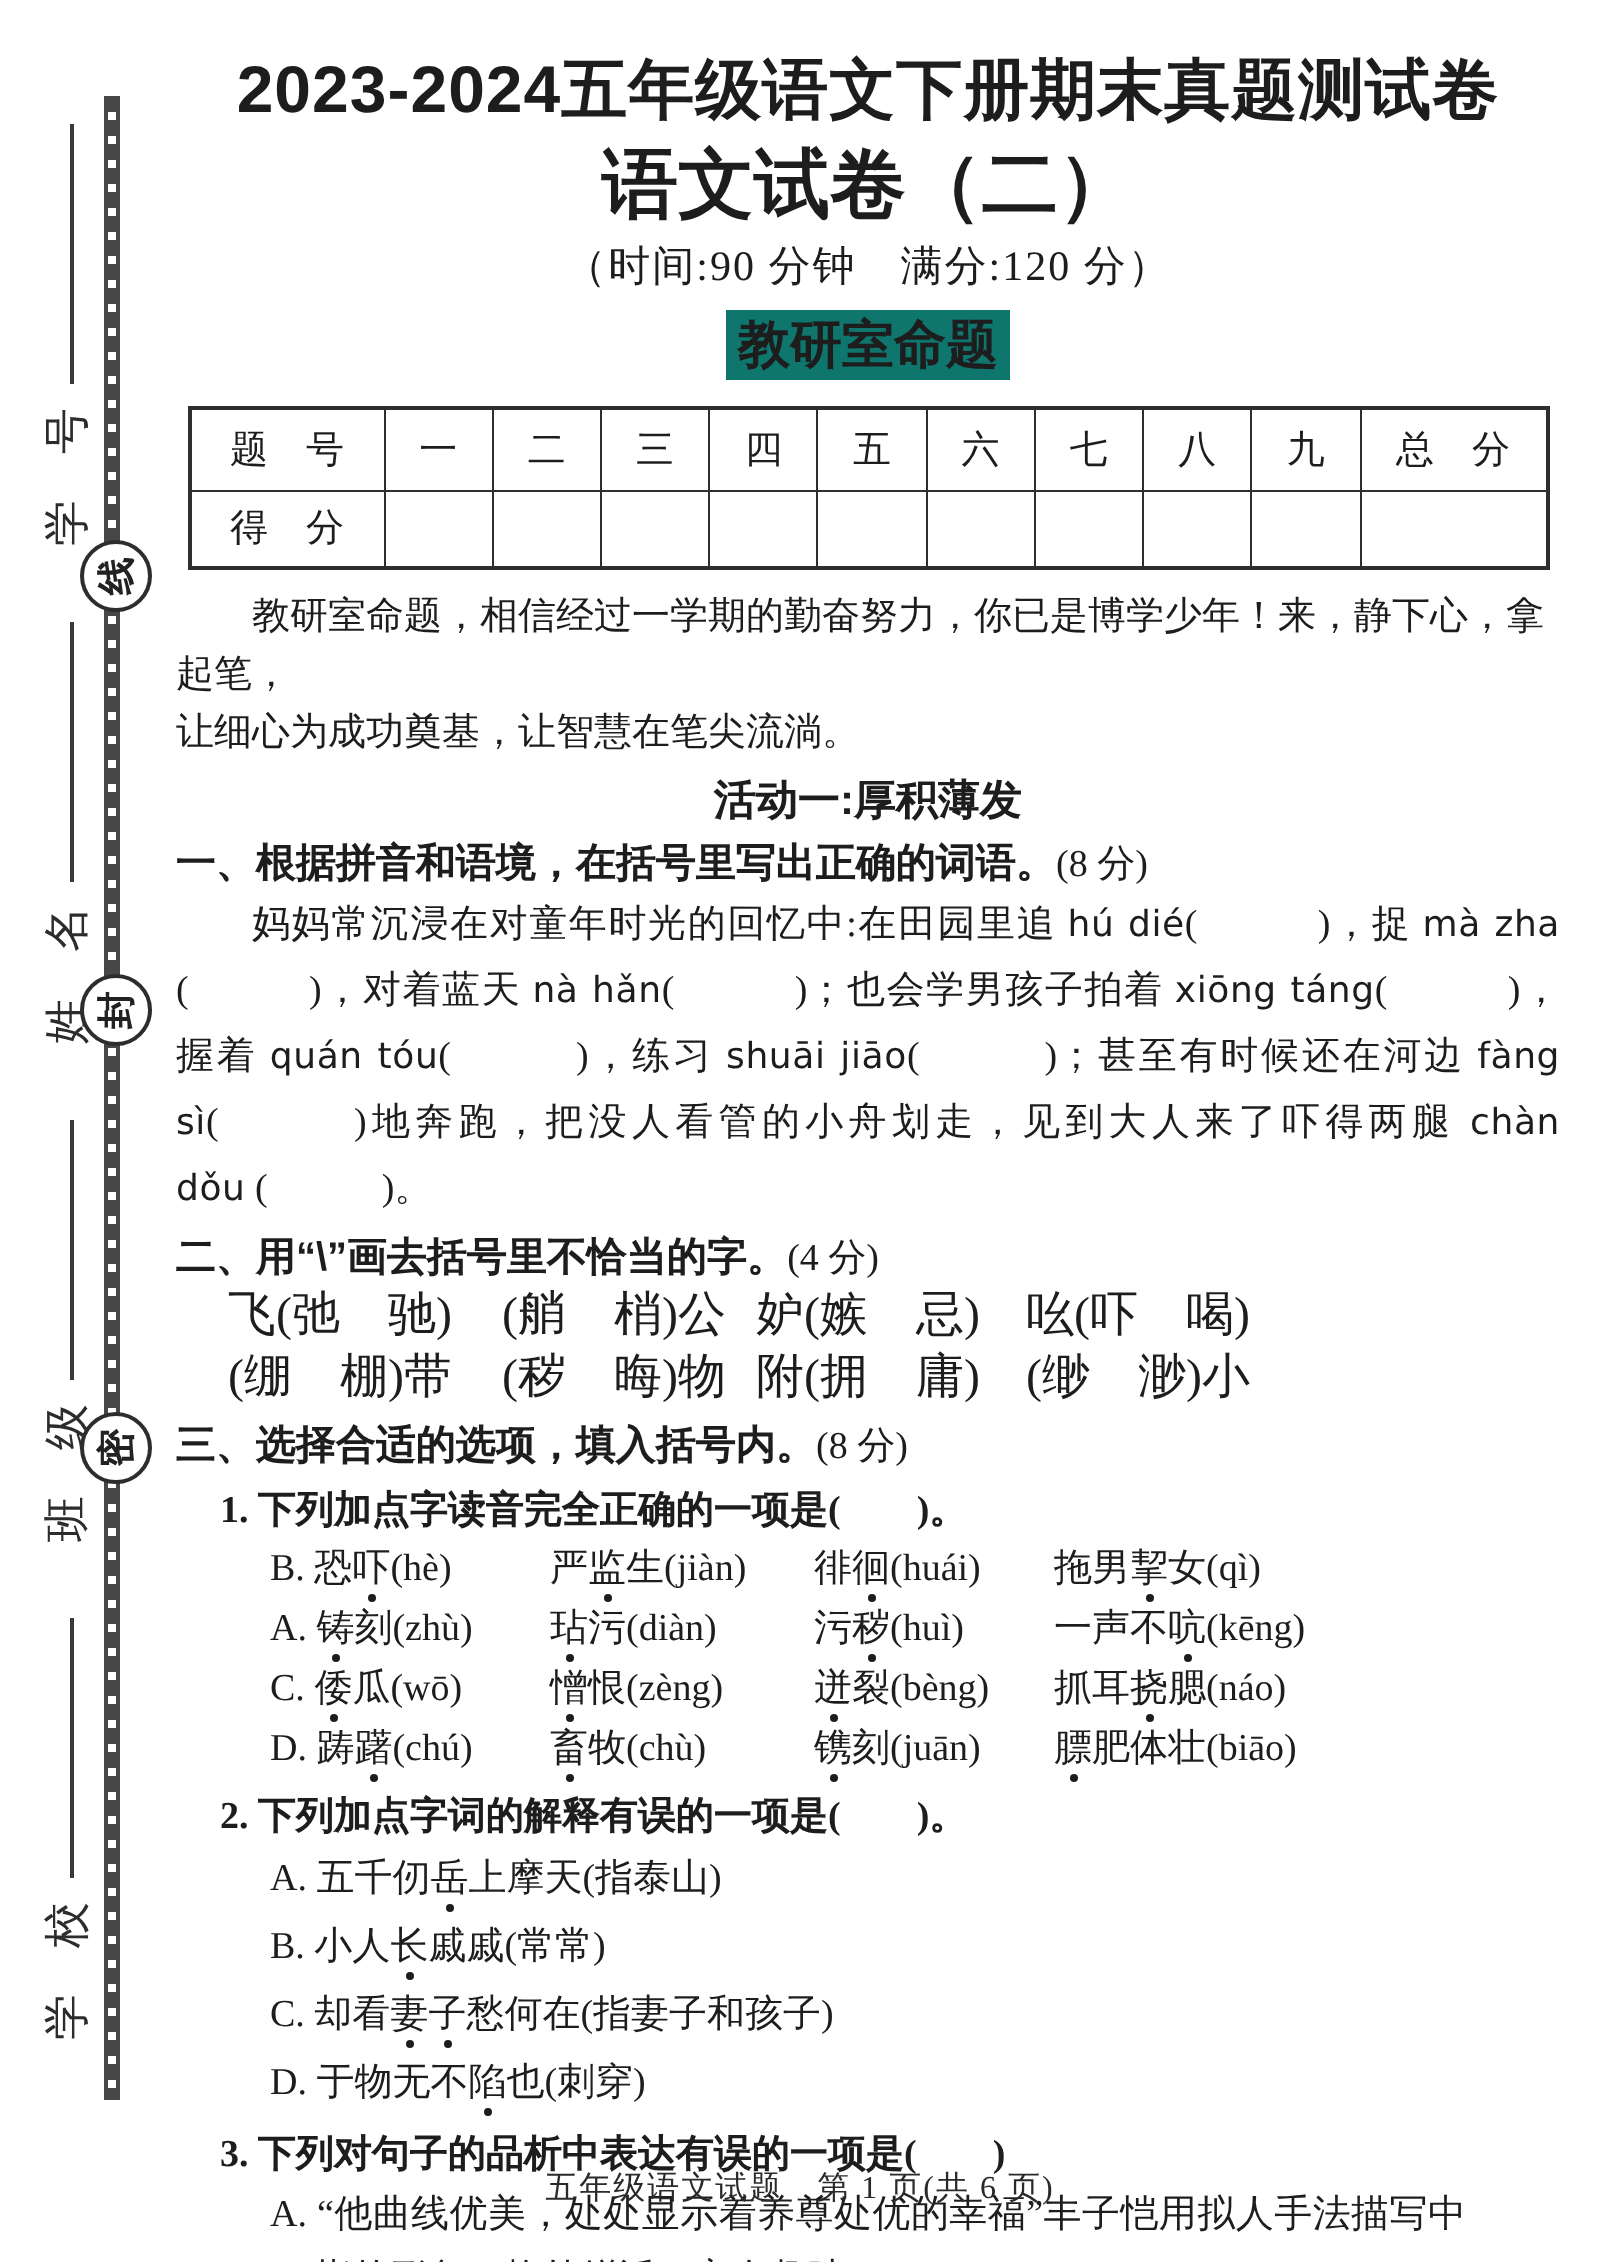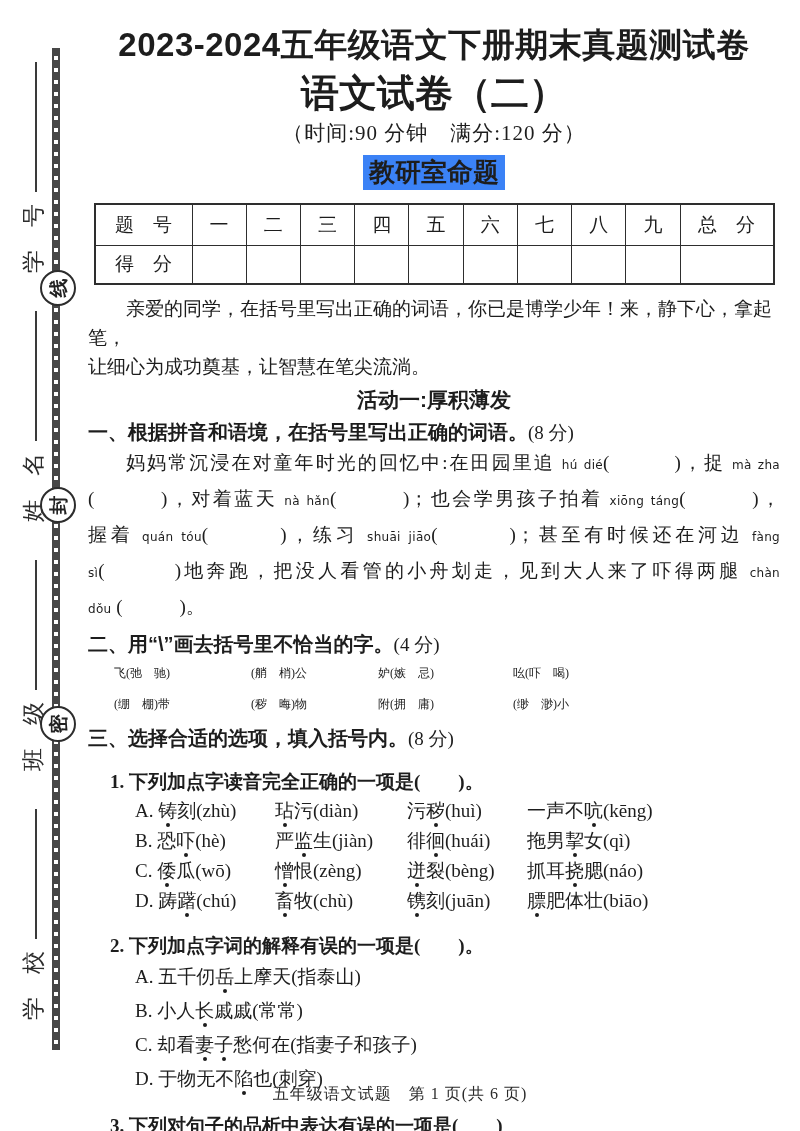--- a/index.html
+++ b/index.html
@@ -22,45 +22,45 @@
   .id-label{font-size:23px;line-height:36px;color:#2c2c2c;white-space:nowrap;}
   .fill-line{width:130px;height:0;border-bottom:2px solid #3a3a3a;margin:0 0 15px 12px;}
 
   
   .content{position:absolute;left:88px;top:0;width:692px;}
   h1.title{margin:24px 0 0 0;text-align:center;font-size:33px;line-height:1.25;font-weight:bold;
         font-family:"Liberation Sans","DejaVu Sans",sans-serif;letter-spacing:0.5px;}
   h2.subtitle{margin:6px 0 0 0;text-align:center;font-size:38px;line-height:1.2;font-weight:bold;}
   .info-line{margin-top:2px;text-align:center;font-size:21px;letter-spacing:1px;}
   .issuer{margin:8px auto 0 auto;display:table;font-size:26px;font-weight:bold;
-        font-family:"Liberation Sans","DejaVu Sans",sans-serif;background:#3b82f6;padding:0 6px;}
+        font-family:"Liberation Sans","DejaVu Sans",sans-serif;background:#0f766e;padding:0 6px;}
 
   table.score{border-collapse:collapse;width:681px;margin:13px auto 0 auto;table-layout:fixed;}
   table.score td{border:1px solid #2e2e2e;text-align:center;font-size:19px;padding:0;}
   table.score{border:2px solid #2e2e2e;}
   table.score tr:first-child td{height:40px;}
   table.score tr:last-child td{height:37px;}
   td.wide1{width:96px;} td.wide2{width:92px;}
 
   .intro{margin-top:9px;font-size:19px;line-height:29px;}
   .indent2{text-indent:2em;}
 
   .act-heading{margin-top:5px;text-align:center;font-size:21px;font-weight:bold;
         font-family:"Liberation Sans","DejaVu Sans",sans-serif;}
   .sec-heading{margin-top:5px;font-size:20px;font-weight:bold;line-height:27px;
         font-family:"Liberation Sans","DejaVu Sans",sans-serif;}
   .pts{font-family:"Liberation Serif","DejaVu Serif",serif;font-weight:normal;font-size:19px;}
 
   .qline{font-size:19px;line-height:33px;}
   .jline{text-align:justify;text-align-last:justify;}
-  .py{font-family:"DejaVu Sans","Liberation Sans",sans-serif;font-size:12px;letter-spacing:0.3px;}
+  .py{font-family:"DejaVu Sans","Liberation Sans",sans-serif;font-size:18px;letter-spacing:0.3px;}
 
   .pair-row{display:grid;grid-template-columns:137px 127px 135px 1fr;padding-left:26px;
-        font-size:12px;line-height:31px;}
-  .stem{padding-left:22px;font-size:19px;line-height:29px;font-weight:bold;margin-top:15px;}
+        font-size:24px;line-height:31px;}
+  .stem{padding-left:22px;font-size:19px;line-height:29px;font-weight:bold;margin-top:4px;}
   .opt-grid{display:grid;grid-template-columns:140px 132px 120px 1fr;padding-left:47px;
         font-size:19px;line-height:30px;}
   .opt-line{padding-left:47px;font-size:19px;line-height:34px;}
   .opt-wrap{padding-left:69px;text-indent:-22px;font-size:19px;line-height:32px;text-align:justify;
         width:645px;box-sizing:border-box;}
 
   .dt{position:relative;}
   .dt::after{content:"";position:absolute;left:50%;margin-left:-2px;bottom:-6px;width:4px;height:4px;
         border-radius:50%;background:#1d1d1d;}
 
@@ -134,21 +134,21 @@
         <td></td>
         <td></td>
         <td></td>
         <td></td>
         <td></td>
       </tr>
     </tbody>
       </table>
 
     <div class="intro">
-      <div class="indent2">亲爱的同学，在括号里写出正确的词语，你已是博学少年！来，静下心，拿起笔，</div>
+      <div class="indent2">教研室命题，相信经过一学期的勤奋努力，你已是博学少年！来，静下心，拿起笔，</div>
       <div>让细心为成功奠基，让智慧在笔尖流淌。</div>
     </div>
 
     <div class="act-heading">活动一:厚积薄发</div>
 
     <div class="sec-heading">
       <span>一、根据拼音和语境，在括号里写出正确的词语。</span><span class="pts">(8 分)</span>
     </div>
     <div>
       <div class="qline indent2 jline">妈妈常沉浸在对童年时光的回忆中:在田园里追 <span class="py">hú dié</span>(　　　)，捉 <span class="py">mà zha</span></div>
@@ -176,32 +176,32 @@
 
     <div class="sec-heading">
       <span>三、选择合适的选项，填入括号内。</span><span class="pts">(8 分)</span>
     </div>
 
     <div class="stem">
       <span>1.</span>
       <span>下列加点字读音完全正确的一项是(　　)。</span>
     </div>
     <div class="opt-grid">
+      <span>B. 恐<span class="dt">吓</span>(hè)</span>
+      <span>严<span class="dt">监</span>生(jiàn)</span>
+      <span>徘<span class="dt">徊</span>(huái)</span>
+      <span>拖男<span class="dt">挈</span>女(qì)</span>
+    </div>
+    <div class="opt-grid">
       <span>A. <span class="dt">铸</span>刻(zhù)</span>
       <span><span class="dt">玷</span>污(diàn)</span>
       <span>污<span class="dt">秽</span>(huì)</span>
       <span>一声不<span class="dt">吭</span>(kēng)</span>
     </div>
     <div class="opt-grid">
-      <span>B. 恐<span class="dt">吓</span>(hè)</span>
-      <span>严<span class="dt">监</span>生(jiàn)</span>
-      <span>徘<span class="dt">徊</span>(huái)</span>
-      <span>拖男<span class="dt">挈</span>女(qì)</span>
-    </div>
-    <div class="opt-grid">
       <span>C. <span class="dt">倭</span>瓜(wō)</span>
       <span><span class="dt">憎</span>恨(zèng)</span>
       <span><span class="dt">迸</span>裂(bèng)</span>
       <span>抓耳<span class="dt">挠</span>腮(náo)</span>
     </div>
     <div class="opt-grid">
       <span>D. 踌<span class="dt">躇</span>(chú)</span>
       <span><span class="dt">畜</span>牧(chù)</span>
       <span><span class="dt">镌</span>刻(juān)</span>
       <span><span class="dt">膘</span>肥体壮(biāo)</span>

